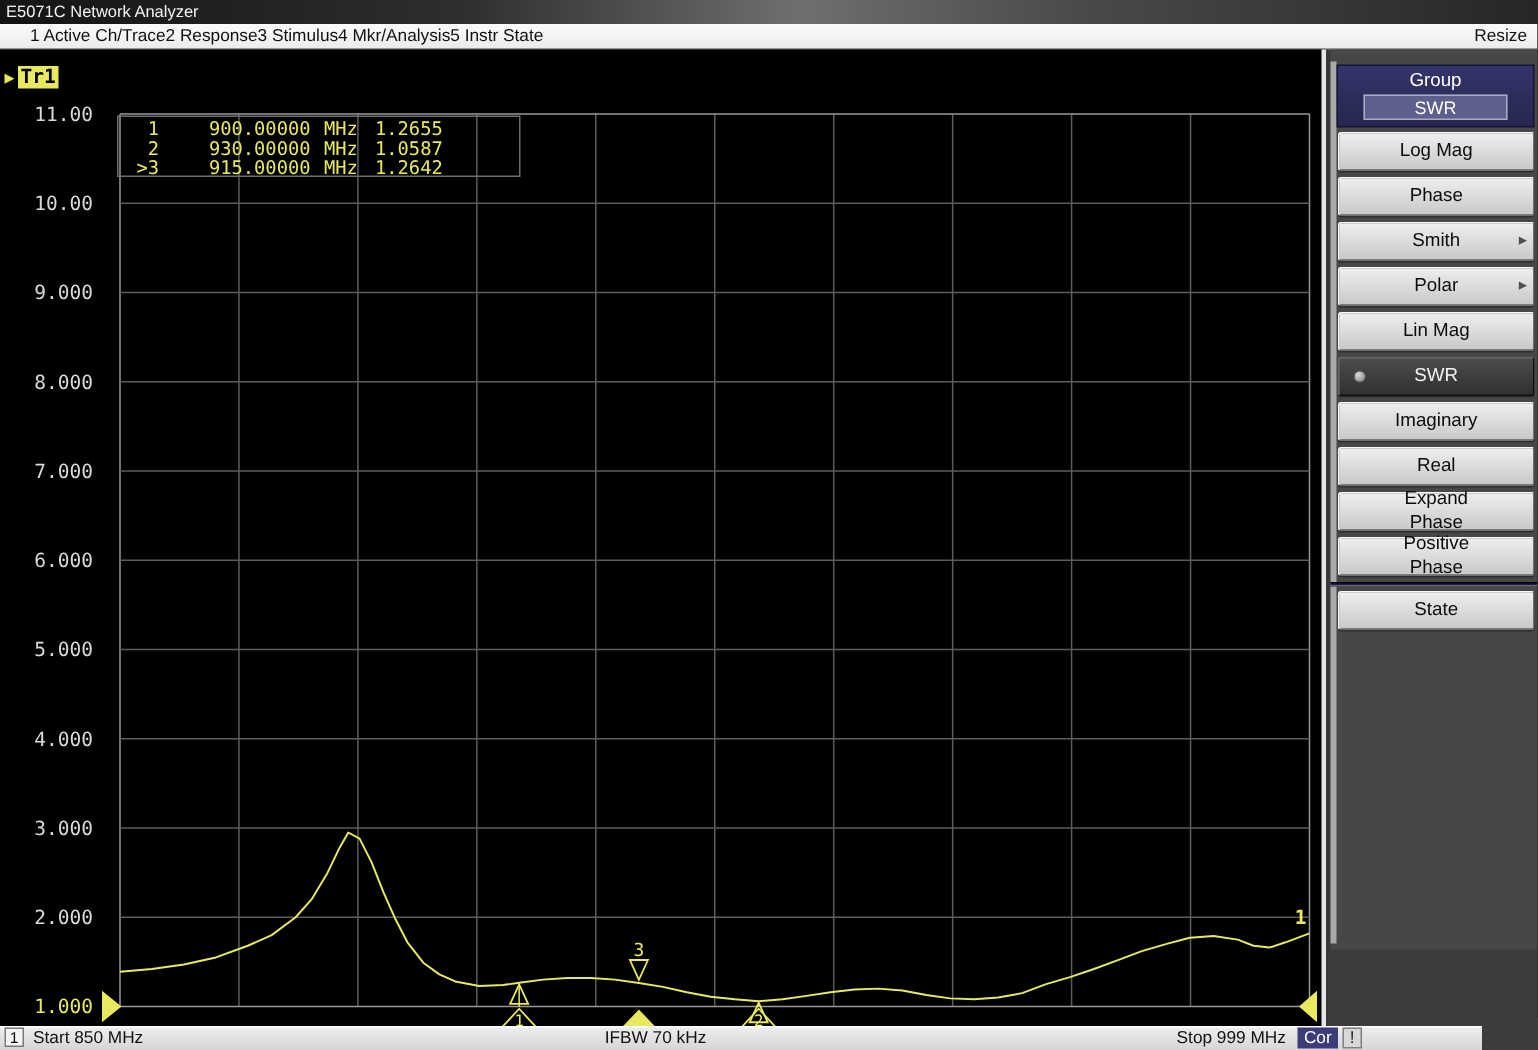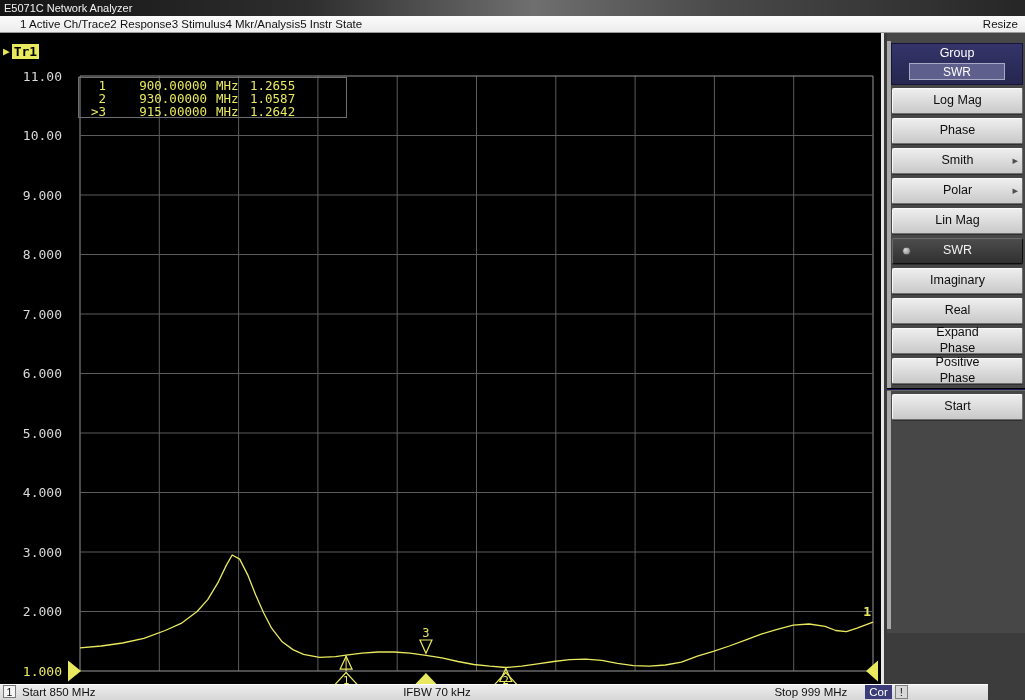--- a/index.html
+++ b/index.html
@@ -31,21 +31,21 @@
 
   
   .statusbar { position:absolute; left:0; top:684px; width:988px; height:16px;
     background:linear-gradient(#efefef,#d6d6d6); box-shadow:inset 0 1px 0 #ffffff;
     font-size:11.5px; color:#111; line-height:16px; z-index:5; }
   .ch-box { position:absolute; left:3px; top:1px; width:13px; height:13px; background:#f4f4f4;
     border:1px solid #7a7a7a; text-align:center; line-height:12px; font-size:10.5px; }
   .sb-start { position:absolute; left:22px; }
   .sb-ifbw { position:absolute; left:437px; transform:translateX(-50%); }
   .sb-right { position:absolute; right:80px; top:0; display:flex; align-items:center; height:16px; }
-  .cor { background:#3c3c78; color:#fff; padding:0 4px; margin-left:18px; height:14px; line-height:14px; }
+  .cor { background:#3c3c78; color:#fff; padding:0 4px; margin-left:8px; height:14px; line-height:14px; }
   .warn { background:#d8d8d8; border:1px solid #808080; color:#1a1a1a; padding:0 4px;
     margin-left:3px; height:14px; line-height:12px; }
 
   
   .sidebar { position:absolute; left:887px; top:33px; width:138px; height:667px;
     background:#474747; }
   .sk-strip { position:absolute; left:0; top:8px; width:4px; height:588px; background:#a9a9a9; }
   .sk-header { position:absolute; left:4px; top:10px; width:132px; height:42px;
     background:linear-gradient(#34346a,#26264f); border:1px solid #15153a;
     color:#fff; text-align:center; font-size:12.5px; }
@@ -175,21 +175,21 @@
         <div class="softkey"><span>Polar</span><span class="sk-arrow">▸</span></div>
         <div class="softkey"><span>Lin Mag</span></div>
         <div class="softkey selected"><span class="sk-led"></span><span>SWR</span></div>
         <div class="softkey"><span>Imaginary</span></div>
         <div class="softkey"><span>Real</span></div>
         <div class="softkey"><span>Expand
 Phase</span></div>
         <div class="softkey"><span>Positive
 Phase</span></div>
         <div class="sk-divider"></div>
-        <div class="softkey"><span>Start</span></div>
+        <div class="softkey"><span>State</span></div>
       </div>
     <div class="sk-footer"></div>
   </div>
 
   <div class="statusbar">
     <span class="ch-box">1</span>
     <span class="sb-start">Start 850 MHz</span>
     <span class="sb-ifbw">IFBW 70 kHz</span>
     <span class="sb-right">
       <span>Stop 999 MHz</span>

